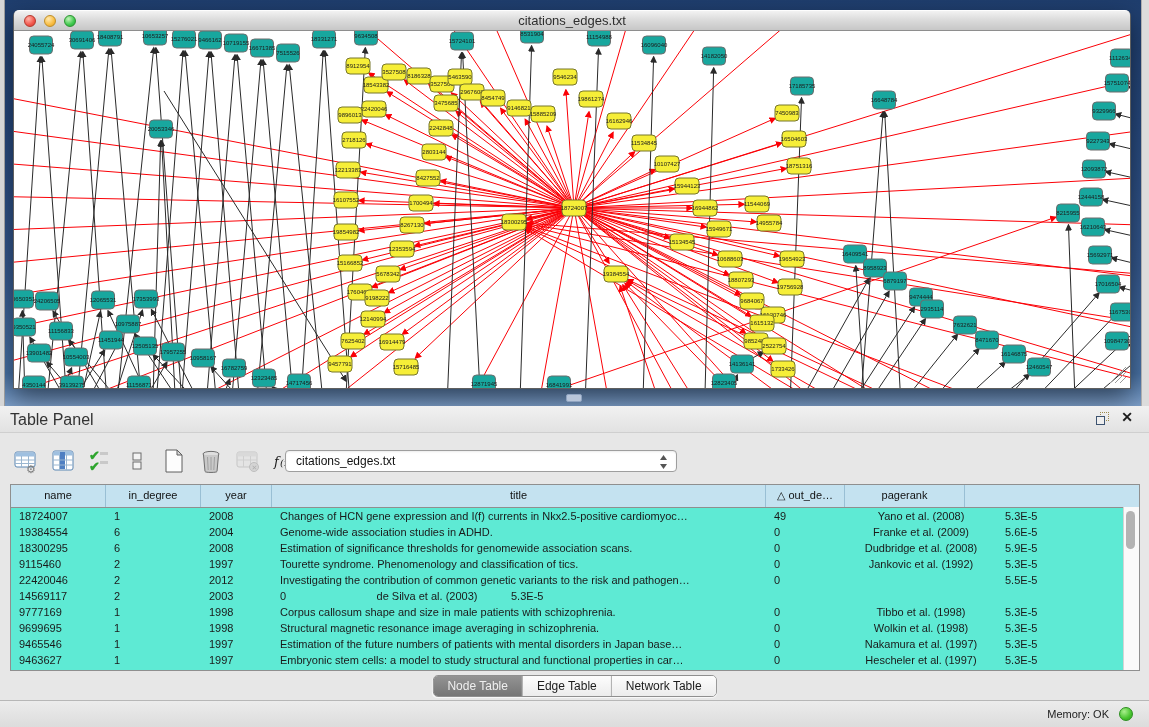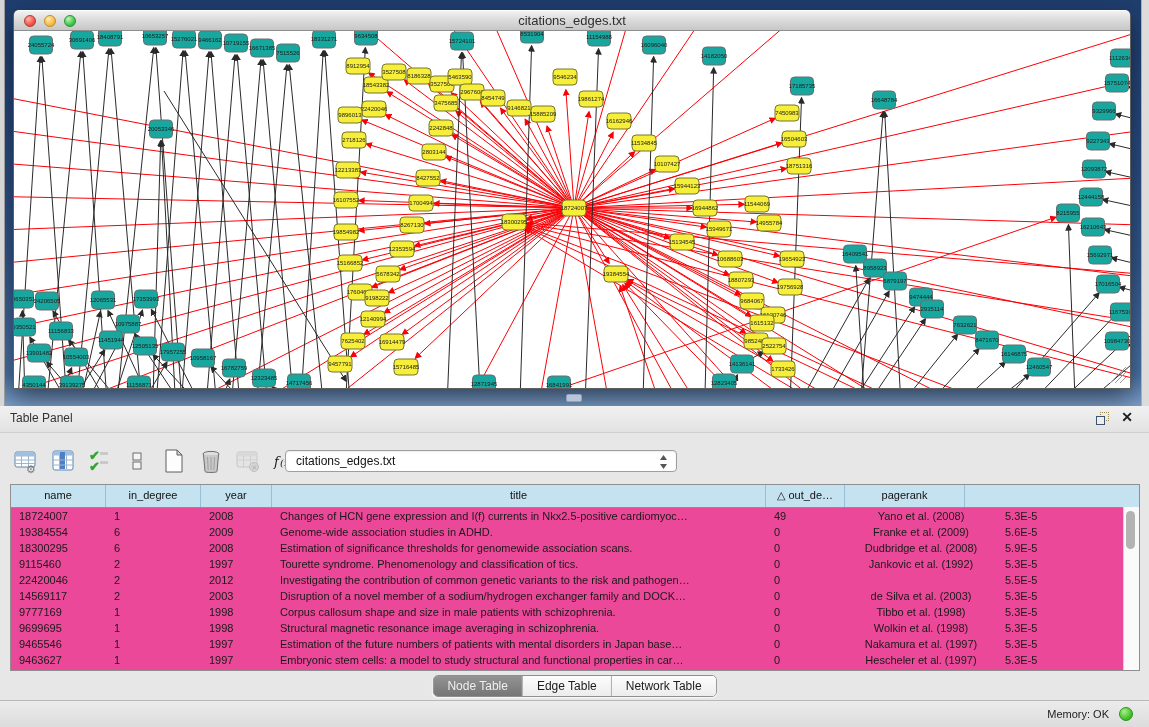--- a/index.html
+++ b/index.html
@@ -27,34 +27,34 @@
   .light.red{background:radial-gradient(circle at 35% 30%,#ffb3a8,#f2564c 60%,#c93a31);border:1px solid #b5382c;}
   .light.yellow{background:radial-gradient(circle at 35% 30%,#ffe9b0,#f9bd42 60%,#d99b2a);border:1px solid #c08f27;}
   .light.green{background:radial-gradient(circle at 35% 30%,#c4f3b9,#3fc94e 60%,#27a335);border:1px solid #2b9430;}
   .gcanvas{position:relative;width:100%;height:357px;background:#fff;overflow:hidden;}
   .gcanvas svg{display:block;}
 
   
   .tpanel{position:absolute;left:0;top:406px;width:1149px;height:321px;background:#e7e7e7;}
   .tp-header{position:absolute;left:0;top:0;width:100%;height:26px;
     background:linear-gradient(180deg,#f1f1f1,#e2e2e2);border-bottom:1px solid #cfcfcf;}
-  .tp-title{position:absolute;left:10px;top:5px;font-size:12px;color:#333;}
+  .tp-title{position:absolute;left:10px;top:5px;font-size:16px;color:#333;}
   .tp-float{position:absolute;right:40px;top:6px;width:13px;height:13px;cursor:pointer;}
   .tp-float .back{position:absolute;left:4px;top:0;width:7px;height:7px;border:1px dotted #9c8a4d;}
   .tp-float .front{position:absolute;left:0;top:4px;width:7px;height:7px;border:1px solid #3d5370;background:#eee;}
   .tp-close{position:absolute;right:16px;top:3px;font-size:14px;font-weight:bold;color:#1c1c1c;cursor:pointer;}
 
   .tp-toolbar{position:absolute;left:12px;top:40px;height:30px;display:flex;align-items:center;gap:9px;}
   .tbtn{width:28px;height:28px;display:flex;align-items:center;justify-content:center;}
   .selector{position:absolute;left:285px;top:44px;width:392px;height:22px;background:#fff;
     border:1px solid #9e9e9e;border-radius:4px;box-sizing:border-box;box-shadow:inset 0 1px 2px rgba(0,0,0,.08);}
   .selector .val{position:absolute;left:10px;top:3px;font-size:12px;color:#111;}
   .selector .arrows{position:absolute;right:8px;top:3px;}
 
-  .tp-table{position:absolute;left:10px;top:78px;width:1130px;height:187px;background:#ec4899;
+  .tp-table{position:absolute;left:10px;top:78px;width:1130px;height:187px;background:#5eead4;
     border:1px solid #8f8f8f;box-sizing:border-box;overflow:hidden;}
   .thead{display:flex;height:22px;border-bottom:1px solid #8f8f8f;background:#c4e2f0;}
   .th{box-sizing:border-box;border-right:1px solid #99bfd4;font-size:11px;color:#111;
     text-align:center;line-height:21px;overflow:hidden;white-space:nowrap;}
   .trow{display:flex;height:16px;}
   .td{box-sizing:border-box;font-size:11px;color:#1a1a1a;line-height:16px;
     overflow:hidden;white-space:nowrap;padding:0 2px 0 8px;}
   .td.center{text-align:center;padding:0 2px;}
   .vscroll{position:absolute;right:0;top:22px;bottom:0;width:15px;background:#fafafa;border-left:1px solid #d4d4d4;}
   .vthumb{position:absolute;left:2px;top:4px;width:9px;height:38px;border-radius:5px;background:#b3b3b3;}
@@ -891,21 +891,21 @@
           <div class="td" style="width: 95px;">1</div>
           <div class="td" style="width: 71px;">2008</div>
           <div class="td" style="width: 494px;">Changes of HCN gene expression and I(f) currents in Nkx2.5-positive cardiomyoc…</div>
           <div class="td" style="width: 79px;">49</div>
           <div class="td center" style="width: 152px;">Yano et al. (2008)</div>
           <div class="td" style="width: 120px;">5.3E-5</div>
         </div>
         <div class="trow">
           <div class="td" style="width: 95px;">19384554</div>
           <div class="td" style="width: 95px;">6</div>
-          <div class="td" style="width: 71px;">2009</div>
+          <div class="td" style="width: 71px;">2004</div>
           <div class="td" style="width: 494px;">Genome-wide association studies in ADHD.</div>
           <div class="td" style="width: 79px;">0</div>
           <div class="td center" style="width: 152px;">Franke et al. (2009)</div>
           <div class="td" style="width: 120px;">5.6E-5</div>
         </div>
         <div class="trow">
           <div class="td" style="width: 95px;">18300295</div>
           <div class="td" style="width: 95px;">6</div>
           <div class="td" style="width: 71px;">2008</div>
           <div class="td" style="width: 494px;">Estimation of significance thresholds for genomewide association scans.</div>
@@ -928,21 +928,20 @@
           <div class="td" style="width: 71px;">2012</div>
           <div class="td" style="width: 494px;">Investigating the contribution of common genetic variants to the risk and pathogen…</div>
           <div class="td" style="width: 79px;">0</div>
           <div class="td center" style="width: 152px; margin-top: 15px;">Stergiakouli et al. (2012)</div>
           <div class="td" style="width: 120px;">5.5E-5</div>
         </div>
         <div class="trow">
           <div class="td" style="width: 95px;">14569117</div>
           <div class="td" style="width: 95px;">2</div>
           <div class="td" style="width: 71px;">2003</div>
-          <div class="td" style="width: 494px;">Disruption of a novel member of a sodium/hydrogen exchanger family and DOCK…</div>
           <div class="td" style="width: 79px;">0</div>
           <div class="td center" style="width: 152px;">de Silva et al. (2003)</div>
           <div class="td" style="width: 120px;">5.3E-5</div>
         </div>
         <div class="trow">
           <div class="td" style="width: 95px;">9777169</div>
           <div class="td" style="width: 95px;">1</div>
           <div class="td" style="width: 71px;">1998</div>
           <div class="td" style="width: 494px;">Corpus callosum shape and size in male patients with schizophrenia.</div>
           <div class="td" style="width: 79px;">0</div>

